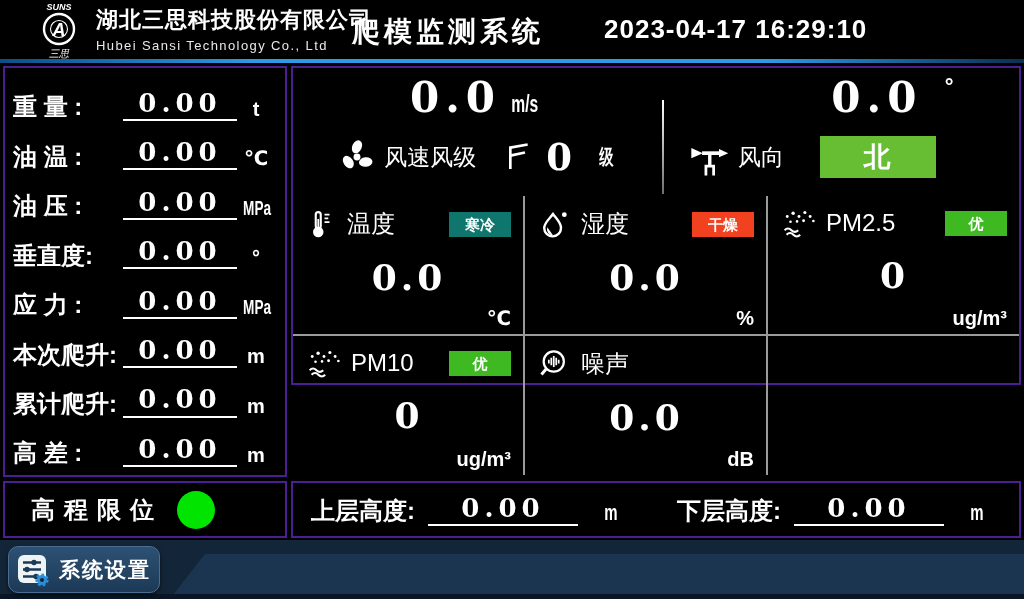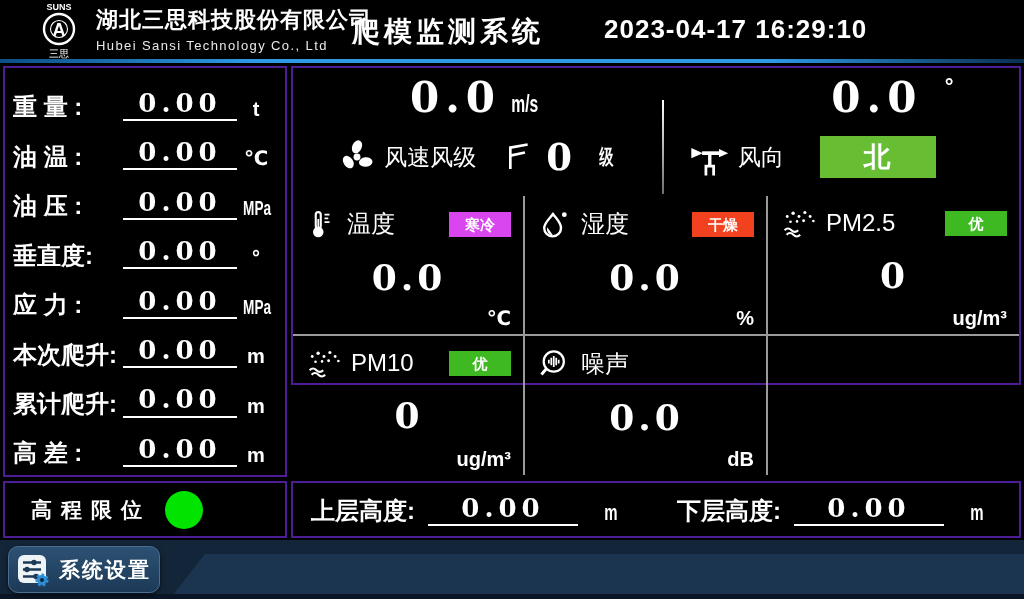--- a/index.html
+++ b/index.html
@@ -2,21 +2,21 @@
 <html><head>
 <meta charset="utf-8">
 <style>
   * { margin:0; padding:0; box-sizing:border-box; }
   html,body { width:1024px; height:599px; background:#000; overflow:hidden;
               font-family:"Liberation Sans","DejaVu Sans",sans-serif; color:#fff; }
 
   
   #header { position:absolute; left:0; top:0; width:1024px; height:60px; background:#000; }
   #logo { position:absolute; left:26px; top:1px; width:66px; height:58px; display:flex;
-          flex-direction:column; align-items:center; }
+          flex-direction:column; align-items:center;font-style:italic; }
   #company { position:absolute; left:96px; top:5px; }
   #company-cn { font-size:22px; font-weight:bold; letter-spacing:1px; }
   #company-en { font-size:13px; color:#e9e9e9; letter-spacing:1.4px; margin-top:3px; }
   #sys-title { position:absolute; left:352px; top:13px; font-size:28px; font-weight:bold; letter-spacing:4px; }
   #datetime  { position:absolute; left:604px; top:14px; font-size:26px; font-weight:bold; letter-spacing:1px; }
   #header-sep { position:absolute; left:0; top:59px; width:1024px; height:4px;
                 background:linear-gradient(90deg,#0c4f86,#2e9ae6 25%,#2e9ae6 75%,#0a2f50); }
 
   
   .panel { position:absolute; background:#000; border:2px solid #4c1d95; }
@@ -28,21 +28,21 @@
   .m-lbl { font-size:24px; font-weight:bold; width:110px; white-space:nowrap; line-height:1.15; }
   .m-val { flex:1; text-align:center; font-family:"DejaVu Serif","Liberation Serif",serif;
            font-weight:bold; font-size:26px; letter-spacing:5px; border-bottom:2px solid #fff;
            line-height:1.2; }
   .m-unit { width:38px; text-align:center; font-weight:bold; font-size:20px; white-space:nowrap; }
   .cond { display:inline-block; transform:scaleX(0.68); transform-origin:center; white-space:nowrap; }
 
   
   #elev { left:3px; top:481px; width:284px; height:57px; display:flex; align-items:center;
           padding-left:26px; }
-  #elev-label { font-size:21px; font-weight:bold; letter-spacing:9px; }
+  #elev-label { font-size:24px; font-weight:bold; letter-spacing:9px; }
   #elev-light { width:38px; height:38px; border-radius:50%; margin-left:14px; }
 
   
   #main { left:291px; top:66px; width:730px; height:319px; }
   #wind-row { position:relative; height:128px; display:flex; }
   #wind-left { width:369px; padding-top:6px; }
   .w-line1 { text-align:center; height:56px; }
   .bigval { font-family:"DejaVu Serif","Liberation Serif",serif; font-weight:bold;
             font-size:42px; letter-spacing:6px; line-height:1.15; }
   .w-unit { font-size:23px; font-weight:bold; }
@@ -219,21 +219,21 @@
 
     <div class="cell cb-r cb-b">
       <div class="cell-head">
         <svg width="30" height="32" viewBox="0 0 24 24">
           <circle cx="9" cy="18.4" r="4.2" fill="#fff"></circle>
           <rect x="7" y="2.5" width="4" height="13" rx="2" fill="none" stroke="#fff" stroke-width="1.7"></rect>
           <rect x="8.3" y="8" width="1.4" height="9" fill="#fff"></rect>
           <path d="M14 4.5 h4 M14 7.5 h3 M14 10.5 h4" stroke="#fff" stroke-width="1.5"></path>
         </svg>
         <span class="s-name">温度</span>
-        <span class="badge" style="background-color: #d946ef;">寒冷</span>
+        <span class="badge" style="background-color: #0f766e;">寒冷</span>
       </div>
       <div class="cell-value">0.0</div>
       <div class="cell-unit">℃</div>
     </div>
 
     <div class="cell cb-r cb-b">
       <div class="cell-head">
         <svg width="32" height="32" viewBox="0 0 24 24">
           <path d="M10.5 4.5 C13 8, 16.5 11, 16.5 15 a6.3 6.3 0 1 1 -12.6 0 C3.9 11, 8 8, 10.5 4.5 Z" fill="none" stroke="#fff" stroke-width="1.8"></path>
           <path d="M6.2 14.5 a4.5 4.5 0 0 0 4.3 6 z" fill="#fff"></path>

